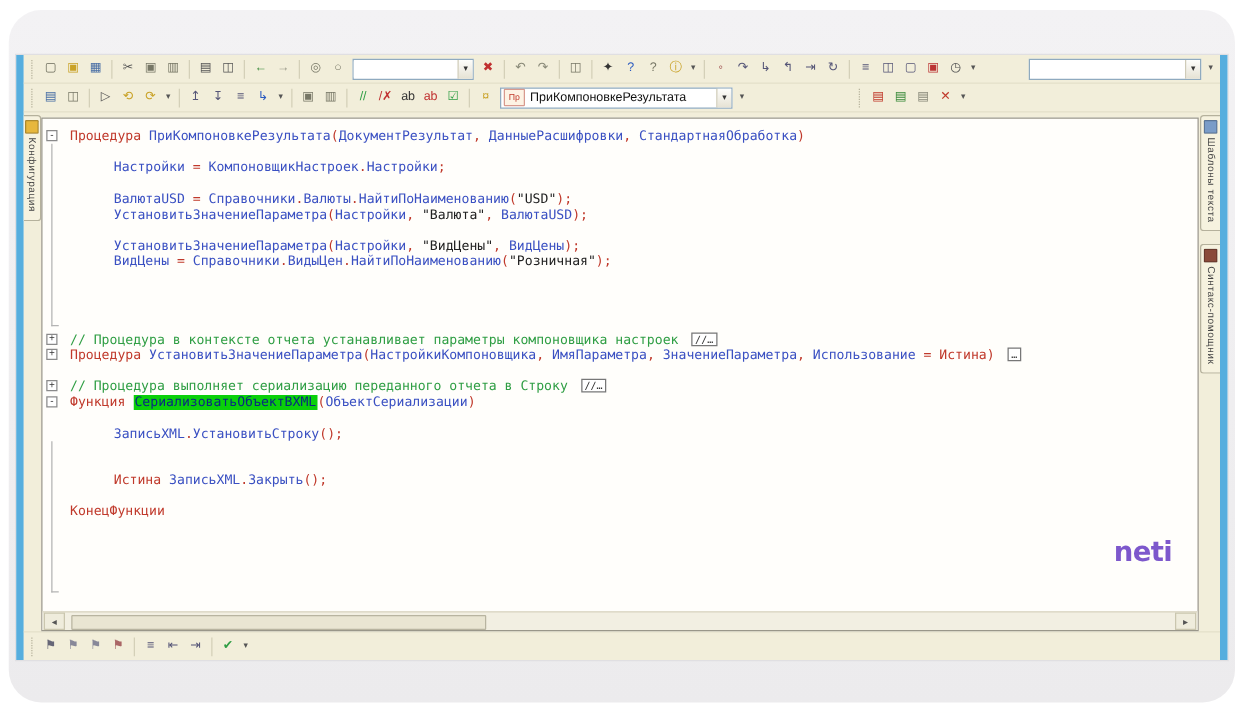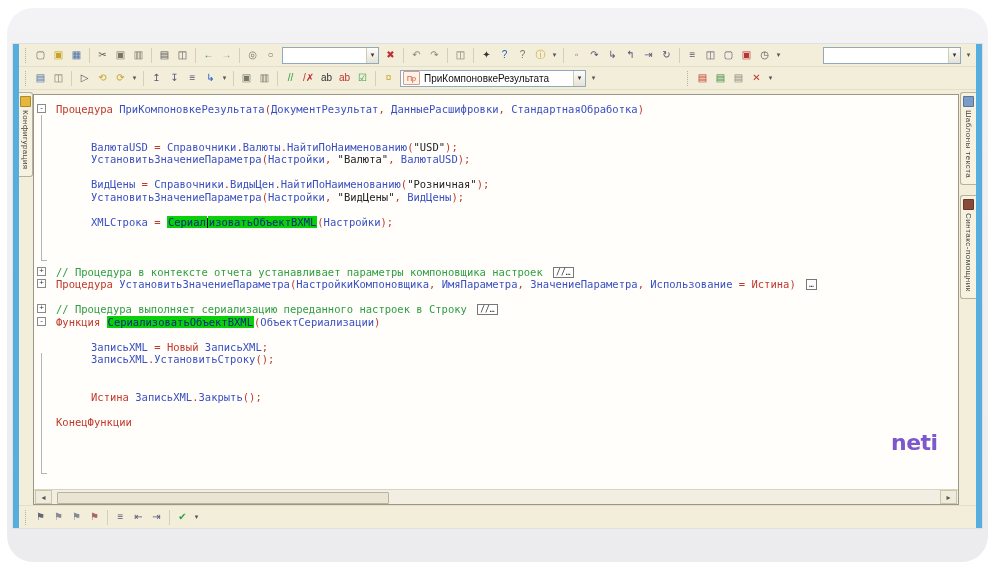--- a/index.html
+++ b/index.html
@@ -188,38 +188,37 @@
       <div class="main">
         <div class="tab-l">
           <span class="tabico conf"></span>
           <span class="vtext">Конфигурация</span>
         </div>
 
         <div class="editor">
           <div id="code">
               <div class="code-line"><span class="fold">-</span><span class="tk-r">Процедура </span><span class="tk-b">ПриКомпоновкеРезультата</span><span class="tk-r">(</span><span class="tk-b">ДокументРезультат</span><span class="tk-r">, </span><span class="tk-b">ДанныеРасшифровки</span><span class="tk-r">, </span><span class="tk-b">СтандартнаяОбработка</span><span class="tk-r">)</span></div>
               <div class="code-line"></div>
+              <div class="code-line ind"><span class="tk-b">Настройки</span><span class="tk-r"> = </span><span class="tk-b">КомпоновщикНастроек</span><span class="tk-r">.</span><span class="tk-b">Настройки</span><span class="tk-r">;</span></div>
               <div class="code-line"></div>
               <div class="code-line ind"><span class="tk-b">ВалютаUSD</span><span class="tk-r"> = </span><span class="tk-b">Справочники</span><span class="tk-r">.</span><span class="tk-b">Валюты</span><span class="tk-r">.</span><span class="tk-b">НайтиПоНаименованию</span><span class="tk-r">(</span><span class="tk-s">"USD"</span><span class="tk-r">);</span></div>
               <div class="code-line ind"><span class="tk-b">УстановитьЗначениеПараметра</span><span class="tk-r">(</span><span class="tk-b">Настройки</span><span class="tk-r">, </span><span class="tk-s">"Валюта"</span><span class="tk-r">, </span><span class="tk-b">ВалютаUSD</span><span class="tk-r">);</span></div>
               <div class="code-line"></div>
+              <div class="code-line ind"><span class="tk-b">УстановитьЗначениеПараметра</span><span class="tk-r">(</span><span class="tk-b">Настройки</span><span class="tk-r">, </span><span class="tk-s">"ВидЦены"</span><span class="tk-r">, </span><span class="tk-b">ВидЦены</span><span class="tk-r">);</span></div>
               <div class="code-line ind"><span class="tk-b">ВидЦены</span><span class="tk-r"> = </span><span class="tk-b">Справочники</span><span class="tk-r">.</span><span class="tk-b">ВидыЦен</span><span class="tk-r">.</span><span class="tk-b">НайтиПоНаименованию</span><span class="tk-r">(</span><span class="tk-s">"Розничная"</span><span class="tk-r">);</span></div>
-              <div class="code-line ind"><span class="tk-b">УстановитьЗначениеПараметра</span><span class="tk-r">(</span><span class="tk-b">Настройки</span><span class="tk-r">, </span><span class="tk-s">"ВидЦены"</span><span class="tk-r">, </span><span class="tk-b">ВидЦены</span><span class="tk-r">);</span></div>
-              <div class="code-line"></div>
-              <div class="code-line ind"><span class="tk-b">XMLСтрока</span><span class="tk-r"> = </span><span class="tk-hl">Сериал</span><span class="caret"></span><span class="tk-hl">изоватьОбъектВXML</span><span class="tk-r">(</span><span class="tk-b">Настройки</span><span class="tk-r">);</span></div>
+              <div class="code-line"></div>
               <div class="code-line"></div>
               <div class="code-line"></div>
               <div class="code-line"></div>
               <div class="code-line"><span class="fold">+</span><span class="tk-c">// Процедура в контексте отчета устанавливает параметры компоновщика настроек </span><span class="tk-bx">//…</span></div>
               <div class="code-line"><span class="fold">+</span><span class="tk-r">Процедура </span><span class="tk-b">УстановитьЗначениеПараметра</span><span class="tk-r">(</span><span class="tk-b">НастройкиКомпоновщика</span><span class="tk-r">, </span><span class="tk-b">ИмяПараметра</span><span class="tk-r">, </span><span class="tk-b">ЗначениеПараметра</span><span class="tk-r">, </span><span class="tk-b">Использование</span><span class="tk-r"> = </span><span class="tk-r">Истина</span><span class="tk-r">) </span><span class="tk-bx">…</span></div>
               <div class="code-line"></div>
-              <div class="code-line"><span class="fold">+</span><span class="tk-c">// Процедура выполняет сериализацию переданного настроек в Строку </span><span class="tk-bx">//…</span></div>
+              <div class="code-line"><span class="fold">+</span><span class="tk-c">// Процедура выполняет сериализацию переданного отчета в Строку </span><span class="tk-bx">//…</span></div>
               <div class="code-line"><span class="fold">-</span><span class="tk-r">Функция </span><span class="tk-hl">СериализоватьОбъектВXML</span><span class="tk-r">(</span><span class="tk-b">ОбъектСериализации</span><span class="tk-r">)</span></div>
               <div class="code-line"></div>
-              <div class="code-line ind"><span class="tk-b">ЗаписьXML</span><span class="tk-r"> = </span><span class="tk-r">Новый </span><span class="tk-b">ЗаписьXML</span><span class="tk-r">;</span></div>
               <div class="code-line ind"><span class="tk-b">ЗаписьXML</span><span class="tk-r">.</span><span class="tk-b">УстановитьСтроку</span><span class="tk-r">();</span></div>
               <div class="code-line"></div>
               <div class="code-line"></div>
               <div class="code-line ind"><span class="tk-r">Истина </span><span class="tk-b">ЗаписьXML</span><span class="tk-r">.</span><span class="tk-b">Закрыть</span><span class="tk-r">();</span></div>
               <div class="code-line"></div>
               <div class="code-line"><span class="tk-r">КонецФункции</span></div>
               <div class="rail" style="top: 20px; height: 145px;"></div>
               <div class="rail" style="top: 257.5px; height: 120px;"></div>
             </div>
           <div class="hscroll">

